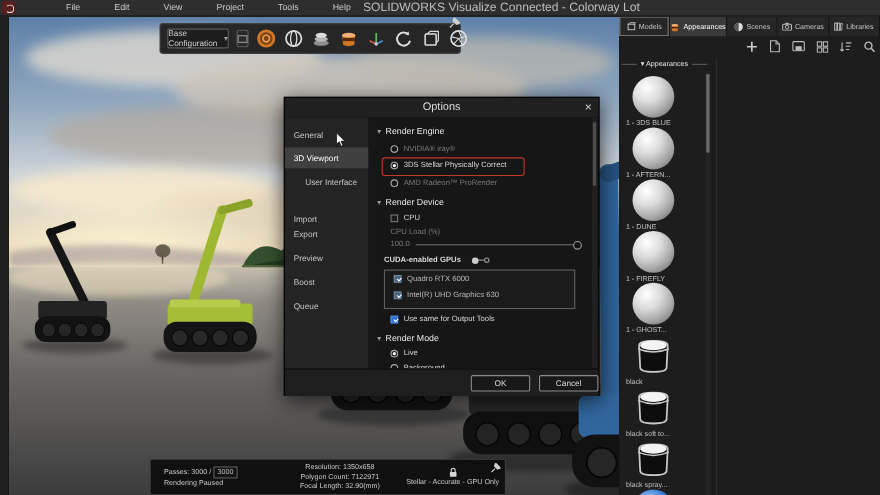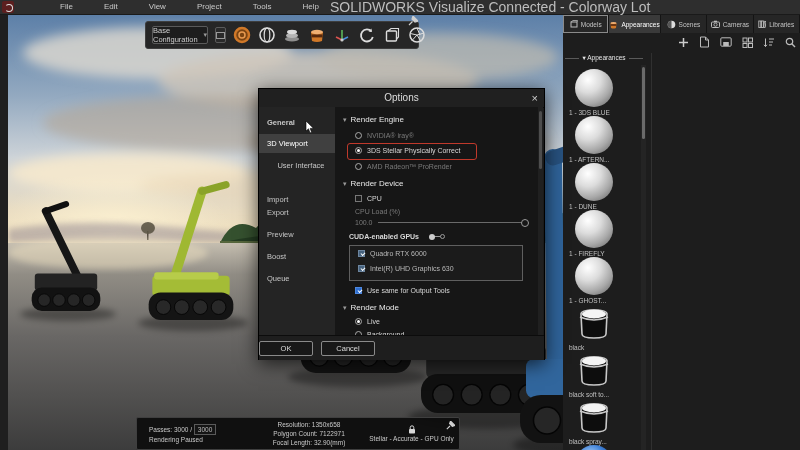--- a/index.html
+++ b/index.html
@@ -1,21 +1,21 @@
 <!DOCTYPE html>
 <html><head>
 <meta charset="utf-8">
 <style>
   html,body{margin:0;padding:0;background:#1f1f1f;width:800px;height:450px;overflow:hidden;
     font-family:"Liberation Sans",sans-serif;-webkit-font-smoothing:antialiased;}
   .abs{position:absolute;}
   
   .menubar{left:0;top:0;width:800px;height:14px;background:#2e2e2e;border-bottom:1px solid #1a1a1a;z-index:30;}
   .menu-item{font-size:8px;color:#c9c9c9;line-height:14px;display:inline-block;cursor:default;}
-  .win-title{font-size:14px;color:#bdbdbd;line-height:14px;}
+  .win-title{font-size:11px;color:#bdbdbd;line-height:14px;}
   .logo{left:2px;top:1px;width:12px;height:12px;background:#5c1f1f;border-radius:2px;}
   .logo:after{content:"";position:absolute;left:3px;top:3px;width:6px;height:6px;border:1.5px solid #e0e0e0;border-radius:50%;border-left-color:transparent;}
   
   .viewport{left:8px;top:15px;width:555px;height:435px;background:#000;z-index:1;overflow:hidden;}
   
   .toolbar{left:145px;top:21px;width:274px;height:28px;background:#262626;border:1px solid #3e3e3e;border-radius:3px;z-index:40;display:flex;align-items:center;padding:0 6px;box-sizing:border-box;gap:7px;}
   .cfg-box{width:104px;height:16px;border:1px solid #5a5a5a;background:#1d1d1d;color:#cfcfcf;font-size:7.5px;display:flex;align-items:center;justify-content:center;gap:6px;border-radius:2px;}
   .cfg-caret{color:#9a9a9a;font-size:7px;}
   .mini-btn{width:14px;height:14px;border:1px solid #5a5a5a;background:#2a2a2a;border-radius:2px;display:flex;align-items:center;justify-content:center;}
   .mini-btn span{width:7px;height:5px;border:1px solid #9a9a9a;display:block;}
@@ -44,21 +44,21 @@
   .redbox{position:absolute;border:1.5px solid #c0392b;border-radius:3px;}
   .gpu-box{position:absolute;border:1px solid #5f5f5f;background:#1b1b1b;}
   .slider-track{height:1px;background:#6a6a6a;position:relative;flex:1;}
   .slider-handle{position:absolute;right:-2px;top:-3px;width:6px;height:6px;border:1px solid #9a9a9a;border-radius:50%;background:#161616;}
   .toggle{width:16px;height:6px;position:relative;flex:0 0 auto;}
   .toggle .bar{position:absolute;left:2px;top:2.5px;width:12px;height:1px;background:#9a9a9a;}
   .toggle .dotL{position:absolute;left:0;top:0;width:6px;height:6px;border-radius:50%;background:#cccccc;}
   .toggle .dotR{position:absolute;right:0;top:0.5px;width:5px;height:5px;border-radius:50%;border:1px solid #9a9a9a;box-sizing:border-box;background:#161616;}
   .dlg-scroll{position:absolute;right:1px;top:18px;width:5px;height:228px;background:#202020;}
   .dlg-thumb{position:absolute;left:1px;top:4px;width:3px;height:58px;background:#4d4d4d;border-radius:2px;}
-  .dlg-btns{position:absolute;left:0;top:246px;width:100%;height:24px;background:#1e1e1e;border-top:1px solid #0c0c0c;display:flex;align-items:center;justify-content:flex-start;gap:8px;}
+  .dlg-btns{position:absolute;left:0;top:246px;width:100%;height:24px;background:#1e1e1e;border-top:1px solid #0c0c0c;display:flex;align-items:center;justify-content:flex-end;gap:8px;}
   .dlg-btn{width:52px;height:13px;border:1px solid #8a8a8a;border-radius:2px;background:#181818;color:#dcdcdc;font-size:7.5px;text-align:center;line-height:13px;}
   
   .rpanel{left:563px;top:15px;width:237px;height:435px;background:#1d1d1d;z-index:20;}
   .rtabs{position:absolute;left:0;top:0;width:237px;height:18px;background:#161616;display:flex;}
   .rtab{flex:1;display:flex;align-items:center;justify-content:center;gap:3px;background:#262626;border-right:1px solid #141414;font-size:6.5px;color:#c4c4c4;}
   .rtab.active{background:#3a3a3a;color:#fff;}
   .rtab.outlined{box-shadow:inset 0 0 0 1px #8a8a8a;}
   .ricons{position:absolute;right:4px;top:20px;height:14px;display:flex;gap:10px;align-items:center;}
   .tree{position:absolute;left:2px;top:38px;width:84px;height:397px;overflow:hidden;}
   .tree-head{position:absolute;left:0;top:0;width:78px;height:10px;display:flex;align-items:center;gap:3px;}
@@ -275,21 +275,21 @@
     <path d="M5,0 L10,5 L7,6 L4,3 Z M4.5,5.5 L1,9" stroke="#cfcfcf" stroke-width="1.2" fill="#cfcfcf"></path>
   </svg>
 
 <div class="abs dialog">
   <div class="dlg-title">
     <div class="dlg-title-text">Options</div>
     <div class="dlg-close">×</div>
   </div>
 
   <div class="dlg-tabs">
-    <div class="dlg-tab" style="top:6px;font-weight:bold;">General</div>
+    <div class="dlg-tab" style="top:6px;">General</div>
     <div class="dlg-tab active" style="top:27px;">3D Viewport</div>
     <div class="dlg-tab" style="top:49px;text-align:center;">User Interface</div>
     <div class="dlg-tab" style="top:83px;">Import</div>
     <div class="dlg-tab" style="top:96px;">Export</div>
     <div class="dlg-tab" style="top:118px;">Preview</div>
     <div class="dlg-tab" style="top:140px;">Boost</div>
     <div class="dlg-tab" style="top:162px;">Queue</div>
   </div>
 
   <svg class="abs" style="left:46px;top:32px;z-index:5;" width="10" height="13">

